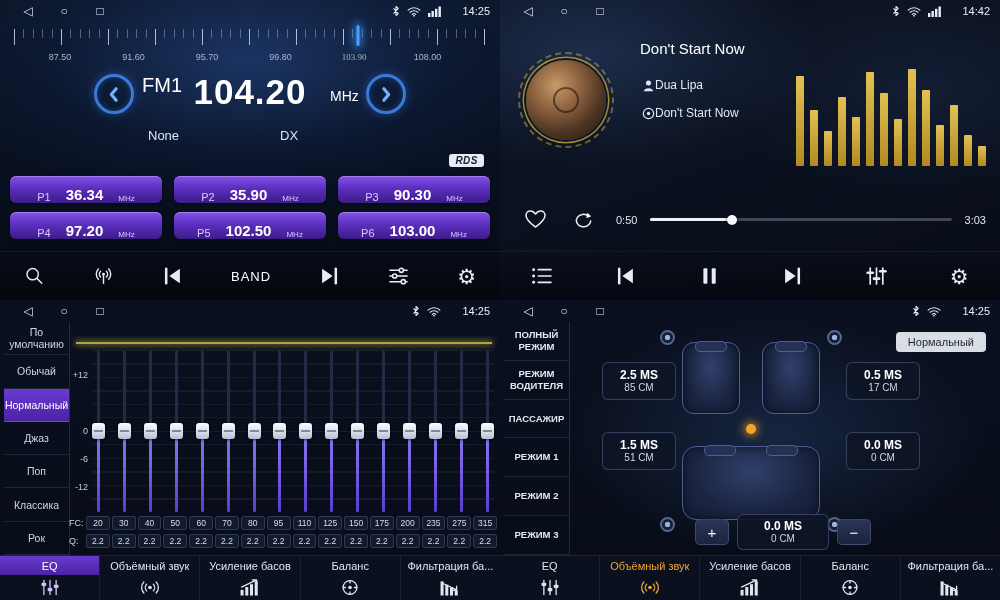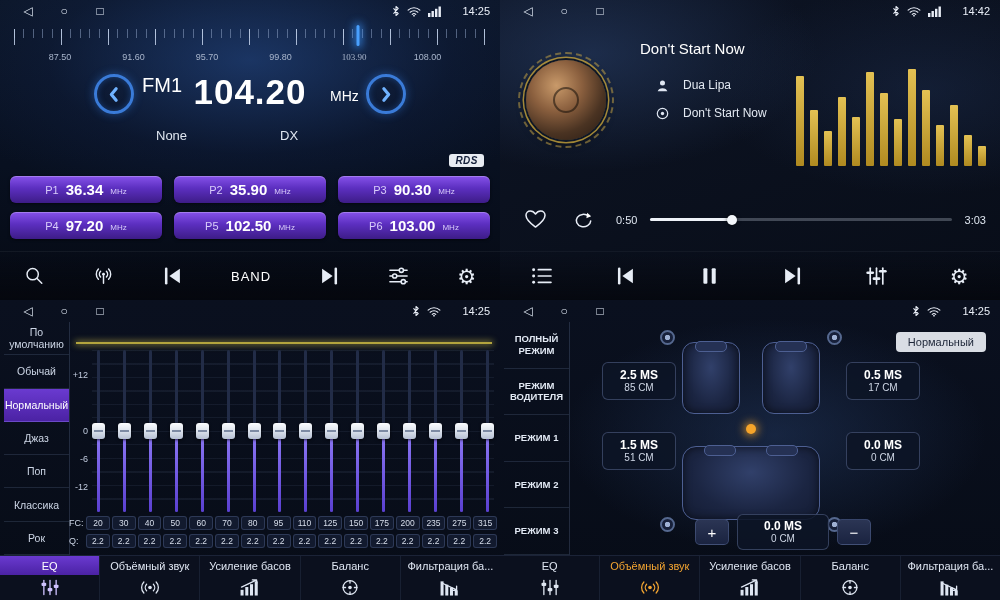--- a/index.html
+++ b/index.html
@@ -40,44 +40,44 @@
     box-shadow:0 0 8px 2px rgba(60,150,255,.8);transform:translateX(-50%)}
   .tune-btn{position:absolute;top:74px;width:40px;height:40px;border-radius:50%;
     background:rgba(10,20,40,.3);border:3px solid #3a7bd8;
     box-shadow:0 0 10px rgba(50,130,240,.45), inset 0 0 6px rgba(50,130,240,.35);
     display:flex;align-items:center;justify-content:center;padding:0}
   .tune-btn.left{left:94px}.tune-btn.right{left:366px}
   .tune-btn svg{width:12px;height:17px;stroke:#6fb2ff;stroke-width:3;fill:none;stroke-linecap:round;stroke-linejoin:round}
   .band-label{position:absolute;left:142px;top:74px;font-size:20px;color:#fff}
   .freq-value{position:absolute;left:178px;top:72px;width:144px;text-align:center;font-size:35px;font-weight:bold;letter-spacing:1px}
   .freq-unit{position:absolute;left:330px;top:88px;font-size:14px}
-  .mode-none{position:absolute;left:156px;top:128px;font-size:13px;color:#dfe6f0}
+  .mode-none{position:absolute;left:148px;top:128px;font-size:13px;color:#dfe6f0}
   .mode-dx{position:absolute;left:280px;top:128px;font-size:13px;color:#dfe6f0}
   .rds-badge{position:absolute;right:16px;top:154px;background:#e8ecf2;color:#15203a;font-size:10px;
     font-style:italic;font-weight:bold;padding:1px 6px;border-radius:3px;letter-spacing:.5px}
   .presets{position:absolute;left:10px;right:10px;top:176px;display:grid;grid-template-columns:repeat(3,1fr);gap:9px 12px}
-  .preset{height:27px;border-radius:6px;display:flex;align-items:center;justify-content:center;gap:7px;
+  .preset{height:27px;border-radius:6px;display:flex;align-items:flex-end;justify-content:center;gap:15px;
     background:linear-gradient(180deg,#8652ea 0%,#5c2fc0 45%,#3d1c87 100%);
     box-shadow:inset 0 1px 0 rgba(255,255,255,.25), 0 1px 3px rgba(0,0,0,.5)}
   .p-num{font-size:11px;color:#d9cdfb}
   .p-freq{font-size:15px;font-weight:bold;color:#fff}
   .p-unit{font-size:8px;color:#d9cdfb;margin-top:4px}
 
   
   .player{background:
     radial-gradient(70% 60% at 18% 18%, rgba(45,70,115,.5), transparent 65%),
     radial-gradient(60% 50% at 85% 30%, rgba(35,55,95,.35), transparent 70%),
     linear-gradient(160deg,#0d1424 0%,#080d18 100%)}
   .album{position:absolute;left:26px;top:60px;width:80px;height:80px;border-radius:50%;
     background:radial-gradient(circle at 38% 32%, #c99a6a 0%, #8a5f3e 35%, #4a3322 65%, #241812 100%);
     box-shadow:0 0 0 2px #0e1626, 0 0 0 3.5px rgba(200,165,60,.8), 0 3px 10px rgba(0,0,0,.6)}
   .album::before{content:"";position:absolute;inset:-8px;border-radius:50%;border:2px dashed rgba(205,170,70,.5)}
   .album::after{content:"";position:absolute;inset:27px;border-radius:50%;border:2px solid rgba(20,14,10,.55)}
   .song-title{position:absolute;left:140px;top:40px;font-size:15px;color:#fff}
-  .meta-row{position:absolute;left:156px;display:flex;align-items:center;gap:14px;font-size:12px;color:#e3e9f2}
+  .meta-row{position:absolute;left:142px;display:flex;align-items:center;gap:0;font-size:12px;color:#e3e9f2}
   .meta-row.artist{top:78px}.meta-row.album-name{top:106px}
   .meta-row svg{width:13px;height:13px;color:#dfe6f2}
   .visualizer{position:absolute;right:14px;top:64px;width:220px;height:102px;display:flex;align-items:flex-end;
     justify-content:flex-end;gap:6px}
   .vbar{width:8px;background:linear-gradient(180deg,#e3c153,#b08a20);border-radius:1px}
   .controls{position:absolute;left:0;right:0;top:208px;height:28px}
   .heart-btn{position:absolute;left:24px;top:1px;padding:0}
   .repeat-btn{position:absolute;left:72px;top:2px;padding:0}
   .pic{width:23px;height:20px;stroke:#e9eef7;fill:none;stroke-width:1.6;stroke-linecap:round;stroke-linejoin:round}
   .elapsed{position:absolute;left:116px;top:6px;font-size:11px;color:#dfe6f0}
@@ -657,20 +657,21 @@
             <path d="M1.2 4a9 9 0 0 1 12.6 0M3.4 6.3a6 6 0 0 1 8.2 0M5.6 8.5a2.8 2.8 0 0 1 3.8 0"></path>
             <circle cx="7.5" cy="10" r=".9" fill="currentColor" stroke="none"></circle>
           </svg>
         <span class="time">14:25</span>
       </div>
     </div>
 
     <div class="side-list" id="surround-modes">
         <div class="mode-item">ПОЛНЫЙ РЕЖИМ</div>
         <div class="mode-item">РЕЖИМ ВОДИТЕЛЯ</div>
+        <div class="mode-item">ПАССАЖИР</div>
         <div class="mode-item">РЕЖИМ 1</div>
         <div class="mode-item">РЕЖИМ 2</div>
         <div class="mode-item">РЕЖИМ 3</div>
       </div>
     <button class="profile-btn">Нормальный</button>
 
     <div class="car">
       <div class="speaker tl"></div>
       <div class="speaker tr"></div>
       <div class="speaker bl"></div>

